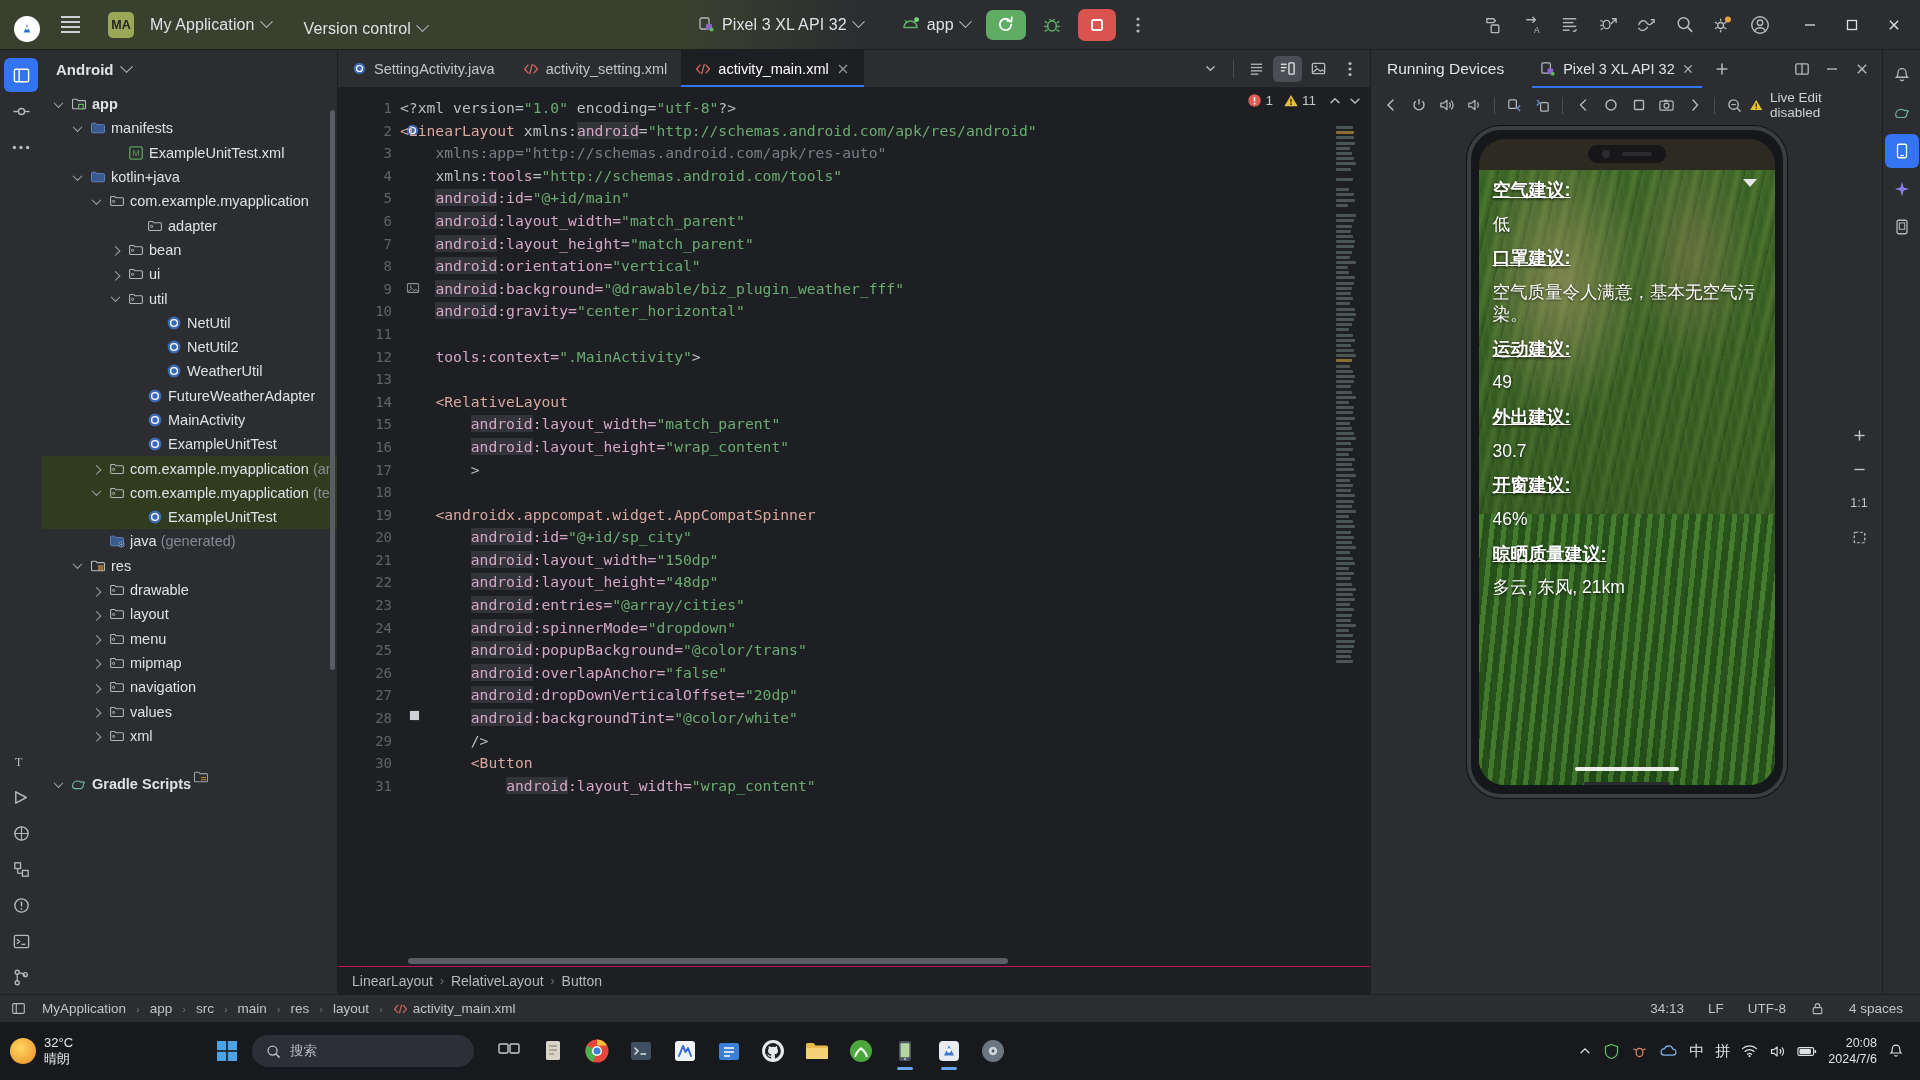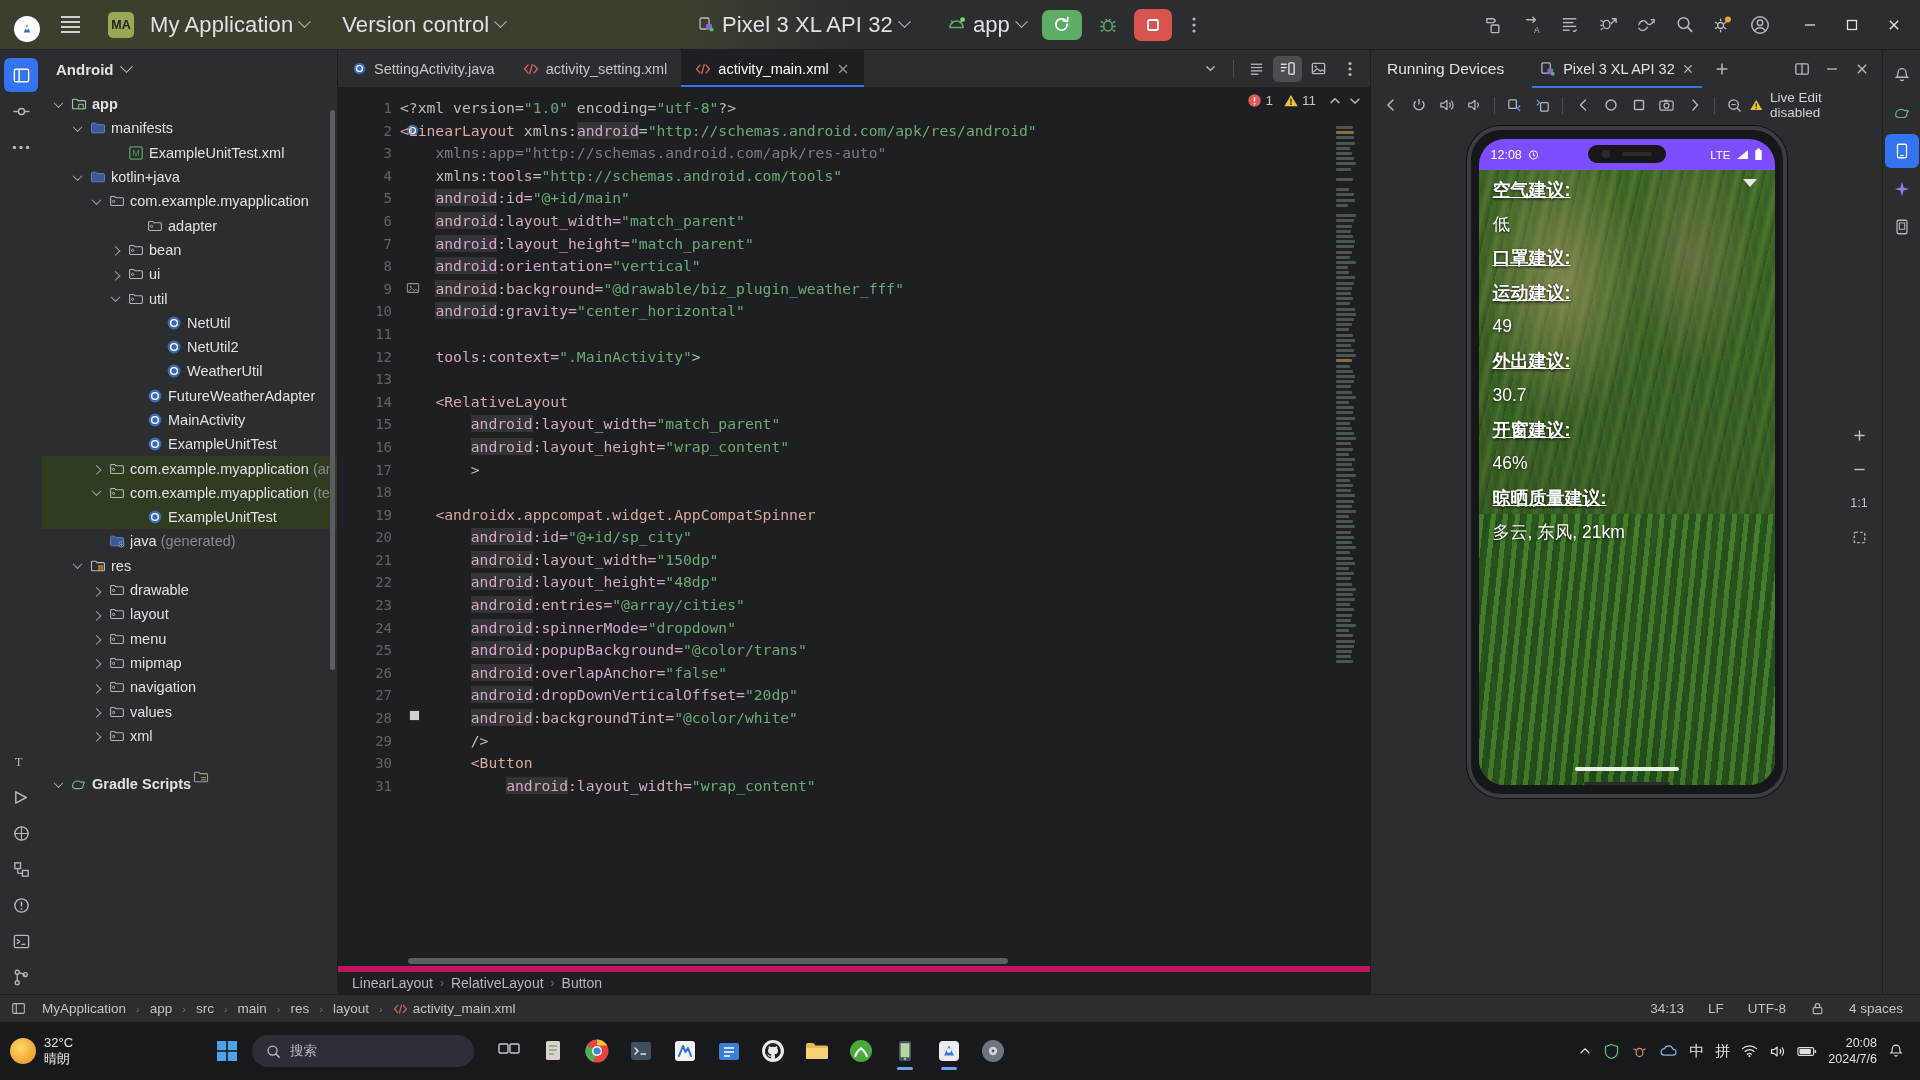--- a/index.html
+++ b/index.html
@@ -26,21 +26,21 @@
     margin: 0 10px 0 6px;
   }
   .hamburger { width: 34px; height: 34px; display: flex; flex-direction: column;
     justify-content: center; align-items: center; gap: 3px; margin-right: 10px; cursor: pointer;}
   .hamburger i { display:block; width: 19px; height: 2px; background: #ced0d6; }
   .proj-badge {
     width: 26px; height: 26px; border-radius: 5px; background: #9aa757;
     color: #24251f; font-size: 12.5px; font-weight: 700;
     display: flex; align-items: center; justify-content: center; margin-right: 9px;
   }
-  .tb-text { font-size: 22px; color: #dfe1e5; letter-spacing: .1px; }
+  .tb-text { font-size: 16px; color: #dfe1e5; letter-spacing: .1px; }
   .tb-item { display: flex; align-items: center; gap: 7px; padding: 4px 8px; border-radius: 5px; cursor: pointer; }
   .chev { width: 9px; height: 9px; border-right: 1.6px solid #b6b8bd; border-bottom: 1.6px solid #b6b8bd;
     transform: rotate(45deg) translate(-2px,-2px); display:inline-block; }
   .tb-center { position: absolute; left: 690px; display: flex; align-items: center; gap: 4px; }
   .tb-right { position: absolute; right: 6px; display: flex; align-items: center; gap: 2px; }
   .icon-btn { width: 36px; height: 36px; display: flex; align-items: center; justify-content: center;
      border-radius: 6px; cursor: pointer; }
   .run-btn { width: 40px; height: 30px; border-radius: 7px; background: #5fad65;
      display:flex; align-items:center; justify-content:center; cursor:pointer; margin: 0 4px;}
   .stop-btn { width: 38px; height: 32px; border-radius: 7px; background: #d9544e;
@@ -106,21 +106,21 @@
   .k-plain { color:#bcbec4; }
   .k-fade { color:#7a7f86; }
   .err-head { position:absolute; right: 8px; top: 5px; display:flex; align-items:center; gap:4px;
      font-size:13.5px; color:#c3c5ca; z-index:4;}
   .pill { display:flex; align-items:center; gap:3px; }
   .minimap { position:absolute; right:14px; top:38px; width:20px; bottom:30px; }
   .mm-line { height:3px; background:#5b6a66; margin-bottom:2.2px; border-radius:1px; opacity:.75;}
   .hscroll { position:absolute; left:70px; bottom:2px; width:600px; height:6px; background:#5a5d62; border-radius:4px;}
 
   .breadcrumb { height: 28px; background:#1e1f22; display:flex; align-items:center; gap:7px;
-     padding-left: 14px; font-size:14px; color:#b5b8bd; border-top:6px solid #be185d;}
+     padding-left: 14px; font-size:14px; color:#b5b8bd; border-top:1px solid #be185d;}
   .bc-sep { color:#6f737a; font-size:12px; }
 
   
   .devices { width: 512px; flex:0 0 512px; background:#2b2d30; display:flex; flex-direction:column;
      border-left:1px solid #1e1f22; }
   .dev-tabbar { height:38px; display:flex; align-items:center; padding-left:16px; gap:0; position:relative;}
   .dev-title { font-size:15.5px; color:#dfe1e5; padding-right:28px; }
   .dev-tab { display:flex; align-items:center; gap:7px; font-size:14.5px; color:#dfe1e5; height:38px;
      padding: 0 8px; position:relative; cursor:pointer;}
   .dev-tab.active:after{content:'';position:absolute;left:0;right:0;bottom:0;height:2px;background:#3574f0;}
@@ -1164,47 +1164,31 @@
               <line x1="8.5" y1="6" x2="8.5" y2="10" stroke="#3a3000" stroke-width="1.5"></line>
               <circle cx="8.5" cy="11.9" r=".95" fill="#3a3000"></circle>
             </svg>
           <span>Live Edit disabled</span>
         </div>
       </div>
 
       <div class="dev-stage">
         <div class="phone">
           <div class="phone-screen">
-            <div class="status-strip">
-              <span>12:08</span>
-              <svg width="11" height="11" viewBox="0 0 12 12" style="margin-left:6px">
-                  <circle cx="6" cy="6.5" r="4.3" fill="none" stroke="#fff" stroke-width="1.1"></circle>
-                  <path d="M6 4.2v2.4l1.6 1" fill="none" stroke="#fff" stroke-width="1.1"></path>
-                </svg>
-              <span class="st-right">
-                <span>LTE</span>
-                <svg width="13" height="11" viewBox="0 0 14 12">
-                    <path d="M1 11 L13 1 L13 11 Z" fill="#fff"></path>
-                  </svg>
-                <svg width="9" height="13" viewBox="0 0 10 14">
-                    <rect x="1.4" y="2" width="7.2" height="11.2" rx="1.3" fill="#fff"></rect>
-                    <rect x="3.4" y=".4" width="3.2" height="1.6" rx=".6" fill="#fff"></rect>
-                  </svg>
-              </span>
-            </div>
             <div class="notch">
                 <div class="cam"></div>
                 <div class="spk"></div>
               </div>
             <div class="wallpaper"></div>
             <div class="phone-content" id="phone-content">
               <div class="pc-caret"></div>
             <div class="pc-line bold">空气建议:</div>
                 <div class="pc-line">低</div>
                 <div class="pc-line bold">口罩建议:</div>
+                <div class="pc-line">空气质量令人满意，基本无空气污染。</div>
                 <div class="pc-line bold">运动建议:</div>
                 <div class="pc-line">49</div>
                 <div class="pc-line bold">外出建议:</div>
                 <div class="pc-line">30.7</div>
                 <div class="pc-line bold">开窗建议:</div>
                 <div class="pc-line">46%</div>
                 <div class="pc-line bold">晾晒质量建议:</div>
                 <div class="pc-line">多云, 东风, 21km</div>
               </div>
             <div class="home-ind"></div>

